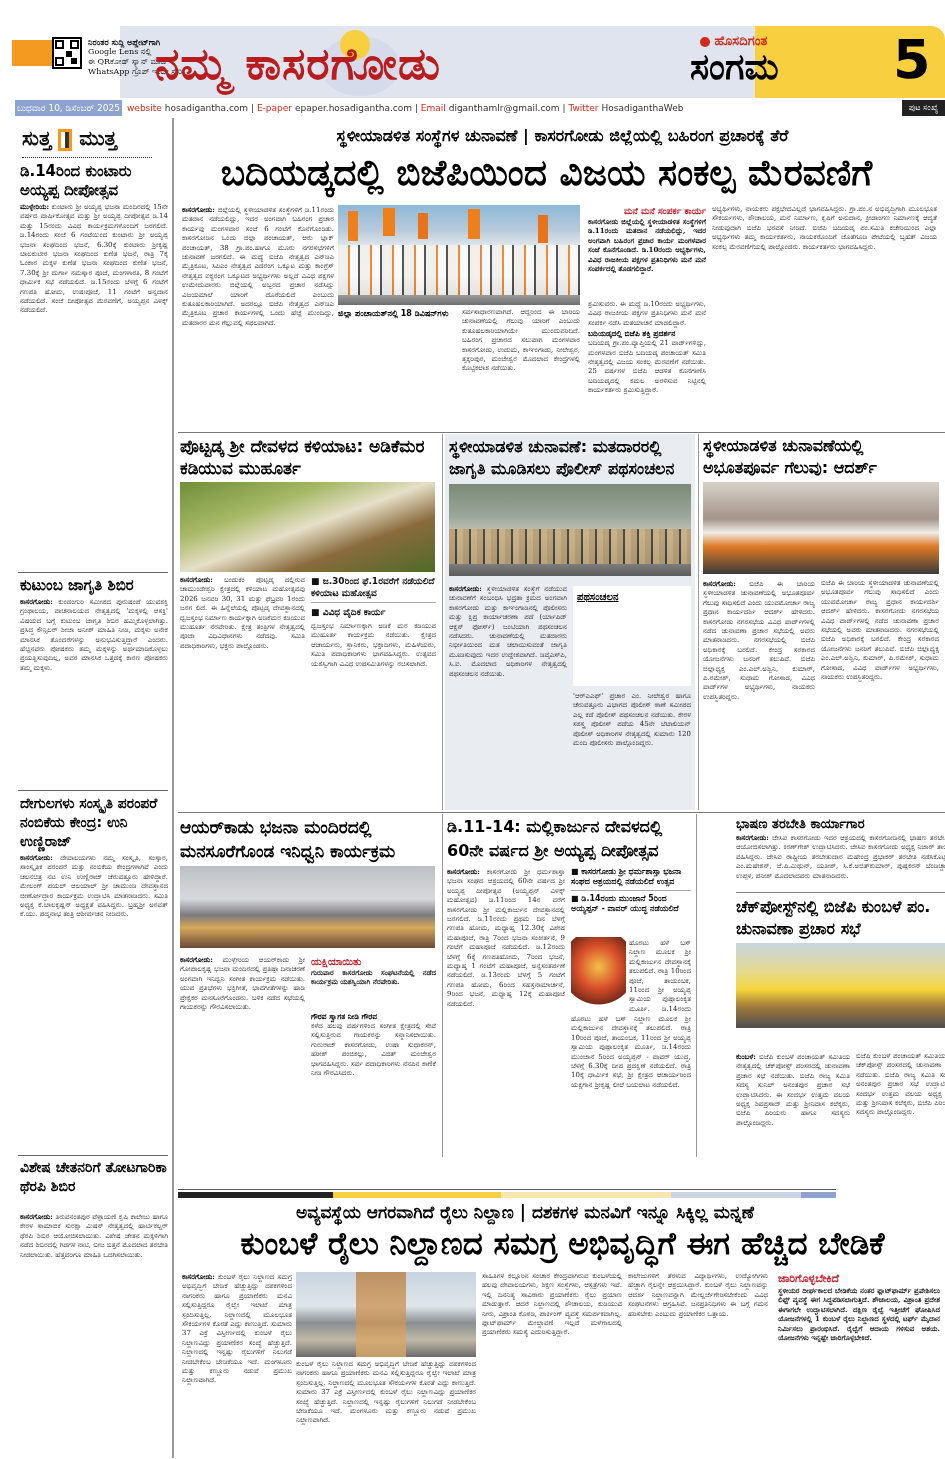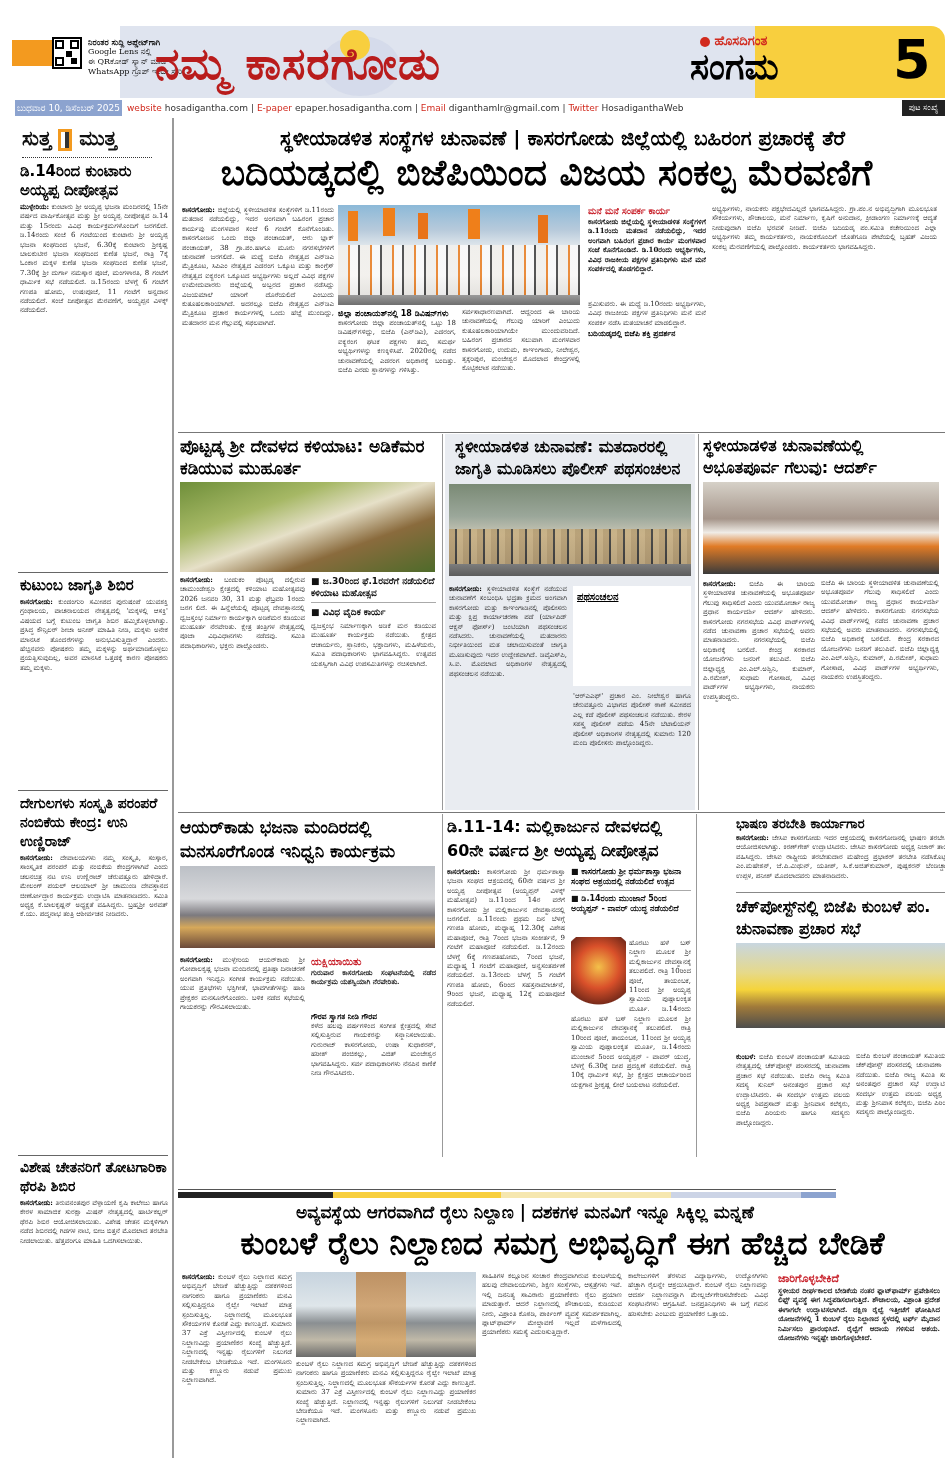--- a/index.html
+++ b/index.html
@@ -99,55 +99,55 @@
 <div class="abs" style="left:20px;top:794px;width:148px;">
   <div class="head-l" style="font-size:14px;line-height:19px;">ದೇಗುಲಗಳು ಸಂಸ್ಕೃತಿ ಪರಂಪರೆ ನಂಬಿಕೆಯ ಕೇಂದ್ರ: ಉನಿ ಉಣ್ಣಿರಾಜ್</div>
   <div class="col-text" style="height:290px;margin-top:2px;">
     <b>ಕಾಸರಗೋಡು:</b>
     <span>ದೇವಾಲಯಗಳು ನಮ್ಮ ಸಂಸ್ಕೃತಿ, ಸಂಸ್ಕಾರ, ಸಾಂಸ್ಕೃತಿಕ ಪರಂಪರೆ ಮತ್ತು ನಂಬಿಕೆಯ ಕೇಂದ್ರಗಳಾಗಿವೆ ಎಂದು ಚಲನಚಿತ್ರ ನಟ ಉನಿ ಉಣ್ಣಿರಾಜ್ ಚೆರುವತ್ತೂರು ಹೇಳಿದ್ದಾರೆ. ಮೇಲಂಗ್ ಪಯಲ್ ಆಲಯಾಲ್ ಶ್ರೀ ಚಾಮುಂಡಿ ದೇವಸ್ಥಾನದ ಜೀರ್ಣೋದ್ಧಾರ ಕಾರ್ಯಕ್ರಮ ಉದ್ಘಾಟಿಸಿ ಮಾತನಾಡಿದರು. ಸಮಿತಿ ಅಧ್ಯಕ್ಷ ಕೆ.ಬಾಲಕೃಷ್ಣನ್ ಅಧ್ಯಕ್ಷತೆ ವಹಿಸಿದ್ದರು. ಬ್ರಹ್ಮಶ್ರೀ ಅರವತ್ ಕೆ.ಯು. ಪದ್ಮನಾಭ ತಂತ್ರಿ ಆಶೀರ್ವಚನ ನೀಡಿದರು.</span>
   </div>
 </div>
 <div class="abs hline" style="left:18px;top:1155px;width:150px;background:#666;"></div>
 <div class="abs" style="left:20px;top:1158px;width:148px;">
   <div class="head-l" style="font-size:14px;line-height:19px;">ವಿಶೇಷ ಚೇತನರಿಗೆ ತೋಟಗಾರಿಕಾ ಥೆರಪಿ ಶಿಬಿರ</div>
-  <div class="col-text" style="height:240px;margin-top:2px;">
+  <div class="col-text" style="height:240px;margin-top:16px;">
     <b>ಕಾಸರಗೋಡು:</b>
     <span>ತಿರುವನಂತಪುರ ವೆಳ್ಳಾಯಣಿ ಕೃಷಿ ಕಾಲೇಜು ಹಾಗೂ ಕೇರಳ ಸಾಮಾಜಿಕ ಸುರಕ್ಷಾ ಮಿಷನ್ ನೇತೃತ್ವದಲ್ಲಿ ಹಾರ್ಟಿಕಲ್ಚರ್ ಥೆರಪಿ ಶಿಬಿರ ಆಯೋಜಿಸಲಾಯಿತು. ವಿಶೇಷ ಚೇತನ ಮಕ್ಕಳಿಗಾಗಿ ನಡೆದ ಶಿಬಿರದಲ್ಲಿ ಗಿಡಗಳ ನಾಟಿ, ಬೀಜ ಬಿತ್ತನೆ ಮೊದಲಾದ ತರಬೇತಿ ನೀಡಲಾಯಿತು. ಹೆತ್ತವರಿಗೂ ಮಾಹಿತಿ ಒದಗಿಸಲಾಯಿತು.</span>
   </div>
 </div>
 
-<div class="abs head-xl" style="left:180px;top:126px;width:765px;font-size:20px;">ಸ್ಥಳೀಯಾಡಳಿತ ಸಂಸ್ಥೆಗಳ ಚುನಾವಣೆ | ಕಾಸರಗೋಡು ಜಿಲ್ಲೆಯಲ್ಲಿ ಬಹಿರಂಗ ಪ್ರಚಾರಕ್ಕೆ ತೆರೆ</div>
+<div class="abs head-xl" style="left:180px;top:126px;width:765px;font-size:16px;">ಸ್ಥಳೀಯಾಡಳಿತ ಸಂಸ್ಥೆಗಳ ಚುನಾವಣೆ | ಕಾಸರಗೋಡು ಜಿಲ್ಲೆಯಲ್ಲಿ ಬಹಿರಂಗ ಪ್ರಚಾರಕ್ಕೆ ತೆರೆ</div>
 <div class="abs head-xl" style="left:164px;top:150px;width:765px;font-size:36px;line-height:46px;">ಬದಿಯಡ್ಕದಲ್ಲಿ ಬಿಜೆಪಿಯಿಂದ ವಿಜಯ ಸಂಕಲ್ಪ ಮೆರವಣಿಗೆ</div>
 
 <div class="abs col-text" style="left:182px;top:205px;width:152px;height:225px;">
   <b>ಕಾಸರಗೋಡು:</b>
   <span>ಜಿಲ್ಲೆಯಲ್ಲಿ ಸ್ಥಳೀಯಾಡಳಿತ ಸಂಸ್ಥೆಗಳಿಗೆ ಡಿ.11ರಂದು ಮತದಾನ ನಡೆಯಲಿದ್ದು, ಇದರ ಅಂಗವಾಗಿ ಬಹಿರಂಗ ಪ್ರಚಾರ ಕಾರ್ಯವು ಮಂಗಳವಾರ ಸಂಜೆ 6 ಗಂಟೆಗೆ ಕೊನೆಗೊಂಡಿತು. ಕಾಸರಗೋಡಿನ ಒಂದು ಜಿಲ್ಲಾ ಪಂಚಾಯತ್, ಆರು ಬ್ಲಾಕ್ ಪಂಚಾಯತ್, 38 ಗ್ರಾ.ಪಂ.ಹಾಗೂ ಮೂರು ನಗರಸಭೆಗಳಿಗೆ ಚುನಾವಣೆ ಜರಗಲಿದೆ. ಈ ಮಧ್ಯೆ ಬಿಜೆಪಿ ನೇತೃತ್ವದ ಎನ್‌ಡಿಎ ಮೈತ್ರಿಕೂಟ, ಸಿಪಿಎಂ ನೇತೃತ್ವದ ಎಡರಂಗ ಒಕ್ಕೂಟ ಮತ್ತು ಕಾಂಗ್ರೆಸ್ ನೇತೃತ್ವದ ಐಕ್ಯರಂಗ ಒಕ್ಕೂಟದ ಅಭ್ಯರ್ಥಿಗಳು ಅಲ್ಲದೆ ವಿವಿಧ ಪಕ್ಷಗಳ ಉಮೇದುವಾರರು ಜಿಲ್ಲೆಯಲ್ಲಿ ಅಬ್ಬರದ ಪ್ರಚಾರ ನಡೆಸಿದ್ದು ವಿಜಯಮಾಲೆ ಯಾರಿಗೆ ದೊರೆಯಲಿದೆ ಎಂಬುದು ಕುತೂಹಲಕಾರಿಯಾಗಿದೆ. ಅದರಲ್ಲೂ ಬಿಜೆಪಿ ನೇತೃತ್ವದ ಎನ್‌ಡಿಎ ಮೈತ್ರಿಕೂಟ ಪ್ರಚಾರ ಕಾರ್ಯಗಳಲ್ಲಿ ಒಂದು ಹೆಜ್ಜೆ ಮುಂದಿದ್ದು, ಮತದಾರರ ಮನ ಗೆಲ್ಲುವಲ್ಲಿ ಸಫಲವಾಗಿದೆ.</span>
 </div>
 <div class="abs photo" style="left:338px;top:205px;width:242px;height:100px;background:linear-gradient(180deg,#8cb9d8 0%,#b7cadb 25%,#eaeef0 45%,#f4f4f4 70%,#6e6e6e 100%);">
   <div style="position:absolute;left:10px;top:6px;width:10px;height:30px;background:#ef7f1a;"></div>
   <div style="position:absolute;left:45px;top:3px;width:12px;height:28px;background:#ef7f1a;"></div>
   <div style="position:absolute;left:80px;top:8px;width:10px;height:26px;background:#e8731a;"></div>
   <div style="position:absolute;left:130px;top:4px;width:12px;height:30px;background:#ef7f1a;"></div>
   <div style="position:absolute;left:200px;top:10px;width:10px;height:28px;background:#e8731a;"></div>
   <div style="position:absolute;left:0;top:40px;width:242px;height:50px;background:repeating-linear-gradient(90deg,#f2f0ec 0 10px,#e87a1c 10px 12px,#fafafa 12px 20px,#3a3a3a 20px 22px);opacity:.85;"></div>
 </div>
 <div class="abs col-text" style="left:338px;top:308px;width:118px;height:125px;">
   <div class="head-l" style="font-size:8px;line-height:11px;">ಜಿಲ್ಲಾ ಪಂಚಾಯತ್‌ನಲ್ಲಿ 18 ಡಿವಿಷನ್‌ಗಳು</div>
-  <span>ಕಾಸರಗೋಡು ಜಿಲ್ಲಾ ಪಂಚಾಯತ್‌ನಲ್ಲಿ ಒಟ್ಟು 18 ಡಿವಿಷನ್‌ಗಳಿದ್ದು, ಬಿಜೆಪಿ (ಎನ್‌ಡಿಎ), ಎಡರಂಗ, ಐಕ್ಯರಂಗ ಘಟಕ ಪಕ್ಷಗಳು ತಮ್ಮ ಸಮರ್ಥ ಅಭ್ಯರ್ಥಿಗಳನ್ನು ಕಣಕ್ಕಿಳಿಸಿವೆ. 2020ರಲ್ಲಿ ನಡೆದ ಚುನಾವಣೆಯಲ್ಲಿ ಎಡರಂಗ ಅಧಿಕಾರಕ್ಕೆ ಬಂದಿತ್ತು. ಬಿಜೆಪಿ ಎರಡು ಸ್ಥಾನಗಳನ್ನು ಗಳಿಸಿತ್ತು.</span>
 </div>
 <div class="abs col-text" style="left:462px;top:308px;width:118px;height:125px;">
   <span>ಸರ್ವಸಾಧಾರಣವಾಗಿದೆ. ಆದ್ದರಿಂದ ಈ ಬಾರಿಯ ಚುನಾವಣೆಯಲ್ಲಿ ಗೆಲುವು ಯಾರಿಗೆ ಎಂಬುದು ಕುತೂಹಲಕಾರಿಯಾಗಿಯೇ ಮುಂದುವರಿದಿದೆ. ಬಹಿರಂಗ ಪ್ರಚಾರದ ಸಲುವಾಗಿ ಮಂಗಳವಾರ ಕಾಸರಗೋಡು, ಉದುಮ, ಕಾಞಂಗಾಡು, ನೀಲೇಶ್ವರ, ತೃಕ್ಕರಿಪುರ, ಮಂಜೇಶ್ವರ ಮೊದಲಾದ ಕೇಂದ್ರಗಳಲ್ಲಿ ಕೊಟ್ಟಿಕಲಾಶ ನಡೆಯಿತು.</span>
 </div>
 <div class="abs" style="left:588px;top:205px;width:118px;height:90px;">
-  <div class="head-l red" style="font-size:9px;line-height:12px;">ಮನೆ ಮನೆ ಸಂಪರ್ಕ ಕಾರ್ಯ</div>
+  <div class="head-l red" style="font-size:9px;line-height:12px;text-align:right;">ಮನೆ ಮನೆ ಸಂಪರ್ಕ ಕಾರ್ಯ</div>
   <div class="col-text" style="font-weight:bold;color:#111;height:76px;">ಕಾಸರಗೋಡು ಜಿಲ್ಲೆಯಲ್ಲಿ ಸ್ಥಳೀಯಾಡಳಿತ ಸಂಸ್ಥೆಗಳಿಗೆ ಡಿ.11ರಂದು ಮತದಾನ ನಡೆಯಲಿದ್ದು, ಇದರ ಅಂಗವಾಗಿ ಬಹಿರಂಗ ಪ್ರಚಾರ ಕಾರ್ಯ ಮಂಗಳವಾರ ಸಂಜೆ ಕೊನೆಗೊಂಡಿದೆ. ಡಿ.10ರಂದು ಅಭ್ಯರ್ಥಿಗಳು, ವಿವಿಧ ರಾಜಕೀಯ ಪಕ್ಷಗಳ ಪ್ರತಿನಿಧಿಗಳು ಮನೆ ಮನೆ ಸಂಪರ್ಕದಲ್ಲಿ ತೊಡಗಲಿದ್ದಾರೆ.</div>
 </div>
 <div class="abs col-text" style="left:588px;top:300px;width:118px;height:130px;">
   <span>ಶ್ರಮಿಸುವರು. ಈ ಮಧ್ಯೆ ಡಿ.10ರಂದು ಅಭ್ಯರ್ಥಿಗಳು, ವಿವಿಧ ರಾಜಕೀಯ ಪಕ್ಷಗಳ ಪ್ರತಿನಿಧಿಗಳು ಮನೆ ಮನೆ ಸಂಪರ್ಕ ನಡೆಸಿ ಮತಯಾಚನೆ ಮಾಡಲಿದ್ದಾರೆ.</span>
   <div class="head-l" style="font-size:7.5px;line-height:11px;">ಬದಿಯಡ್ಕದಲ್ಲಿ ಬಿಜೆಪಿ ಶಕ್ತಿ ಪ್ರದರ್ಶನ</div>
+  <span>ಬದಿಯಡ್ಕ ಗ್ರಾ.ಪಂ.ವ್ಯಾಪ್ತಿಯಲ್ಲಿ 21 ವಾರ್ಡ್‌ಗಳಿದ್ದು, ಮಂಗಳವಾರ ಬಿಜೆಪಿ ಬದಿಯಡ್ಕ ಪಂಚಾಯತ್ ಸಮಿತಿ ನೇತೃತ್ವದಲ್ಲಿ ವಿಜಯ ಸಂಕಲ್ಪ ಮೆರವಣಿಗೆ ನಡೆಯಿತು. 25 ವರ್ಷಗಳ ಬಿಜೆಪಿ ಆಡಳಿತ ಕೊನೆಗಾಣಿಸಿ ಬದಿಯಡ್ಕದಲ್ಲಿ ಕಮಲ ಅರಳಿಸುವ ನಿಟ್ಟಿನಲ್ಲಿ ಕಾರ್ಯಕರ್ತರು ಶ್ರಮಿಸುತ್ತಿದ್ದಾರೆ.</span>
 </div>
 <div class="abs col-text" style="left:712px;top:205px;width:225px;height:225px;">
   <span>ಅಭ್ಯರ್ಥಿಗಳು, ನಾಯಕರು ಪಕ್ಷಭೇದವಿಲ್ಲದೆ ಭಾಗವಹಿಸಿದ್ದರು. ಗ್ರಾ.ಪಂ.ನ ಅಭಿವೃದ್ಧಿಗಾಗಿ ಮೂಲಭೂತ ಸೌಕರ್ಯಗಳು, ಶೌಚಾಲಯ, ಮನೆ ನಿರ್ಮಾಣ, ಕೃಷಿಗೆ ಅನುದಾನ, ಕ್ರೀಡಾಂಗಣ ನಿರ್ಮಾಣಕ್ಕೆ ಆದ್ಯತೆ ನೀಡುವುದಾಗಿ ಬಿಜೆಪಿ ಭರವಸೆ ನೀಡಿದೆ. ಬಿಜೆಪಿ ಬದಿಯಡ್ಕ ಪಂ.ಸಮಿತಿ ಕಚೇರಿಯಿಂದ ಎಲ್ಲಾ ಅಭ್ಯರ್ಥಿಗಳು ತಮ್ಮ ಕಾರ್ಯಕರ್ತರು, ನಾಯಕರೊಂದಿಗೆ ಜೊತೆಗೂಡಿ ಪೇಟೆಯಲ್ಲಿ ಬೃಹತ್ ವಿಜಯ ಸಂಕಲ್ಪ ಮೆರವಣಿಗೆಯಲ್ಲಿ ಪಾಲ್ಗೊಂಡರು. ಕಾರ್ಯಕರ್ತರು ಭಾಗವಹಿಸಿದ್ದರು.</span>
 </div>
 
 <div class="abs hline" style="left:178px;top:432px;width:767px;background:#777;"></div>
 
 <div class="abs" style="left:180px;top:435px;width:260px;height:375px;">
   <div class="head-l" style="font-size:17px;line-height:22px;">ಪೊಟ್ಟಡ್ಕ ಶ್ರೀ ದೇವಳದ ಕಳಿಯಾಟ: ಅಡಿಕೆಮರ ಕಡಿಯುವ ಮುಹೂರ್ತ</div>
   <div class="photo" style="width:255px;height:90px;margin-top:3px;background:linear-gradient(160deg,#6f8f3a 0%,#a6b865 30%,#e6e0c8 50%,#8a6b3d 70%,#4e6b2a 100%);"></div>
@@ -157,21 +157,21 @@
   </div>
   <div style="position:absolute;left:131px;top:140px;width:125px;">
     <div class="bullet">■ <span>ಜ.30ರಿಂದ ಫೆ.1ರವರೆಗೆ ನಡೆಯಲಿದೆ ಕಳಿಯಾಟ ಮಹೋತ್ಸವ</span></div>
     <div style="border-top:1px solid #aaa;margin:3px 0;"></div>
     <div class="bullet">■ <span>ವಿವಿಧ ವೈದಿಕ ಕಾರ್ಯ</span></div>
     <div class="col-text" style="height:170px;margin-top:4px;">ಧ್ವಜಸ್ತಂಭ ನಿರ್ಮಾಣಕ್ಕಾಗಿ ಅಡಿಕೆ ಮರ ಕಡಿಯುವ ಮುಹೂರ್ತ ಕಾರ್ಯಕ್ರಮ ನಡೆಯಿತು. ಕ್ಷೇತ್ರದ ಆಚಾರ್ಯರು, ಸ್ಥಾನಿಕರು, ಭಕ್ತಾದಿಗಳು, ಮಹಿಳೆಯರು, ಸಮಿತಿ ಪದಾಧಿಕಾರಿಗಳು ಭಾಗವಹಿಸಿದ್ದರು. ಉತ್ಸವದ ಯಶಸ್ವಿಗಾಗಿ ವಿವಿಧ ಉಪಸಮಿತಿಗಳನ್ನು ರಚಿಸಲಾಗಿದೆ.</div>
   </div>
 </div>
 <div class="abs vline" style="left:442px;top:434px;height:376px;width:1px;"></div>
 <div class="abs" style="left:445px;top:434px;width:250px;height:376px;background:#e9ecf1;">
-  <div class="head-l" style="font-size:16px;line-height:22px;padding:2px 10px;">ಸ್ಥಳೀಯಾಡಳಿತ ಚುನಾವಣೆ: ಮತದಾರರಲ್ಲಿ ಜಾಗೃತಿ ಮೂಡಿಸಲು ಪೊಲೀಸ್ ಪಥಸಂಚಲನ</div>
+  <div class="head-l" style="font-size:16px;line-height:22px;padding:2px 4px;">ಸ್ಥಳೀಯಾಡಳಿತ ಚುನಾವಣೆ: ಮತದಾರರಲ್ಲಿ ಜಾಗೃತಿ ಮೂಡಿಸಲು ಪೊಲೀಸ್ ಪಥಸಂಚಲನ</div>
   <div class="photo" style="margin:2px 4px;width:242px;height:92px;background:linear-gradient(180deg,#7a8a75 0%,#9ba79a 35%,#c9c6b5 55%,#8e8e8e 80%,#5c5c5c 100%);">
     <div style="margin-top:45px;height:35px;background:repeating-linear-gradient(90deg,#b69a6b 0 6px,#2e2e2e 6px 8px,#c9ae7e 8px 14px);opacity:.8;"></div>
   </div>
   <div class="col-text" style="position:absolute;left:4px;top:150px;width:118px;height:222px;">
     <b>ಕಾಸರಗೋಡು:</b>
     <span>ಸ್ಥಳೀಯಾಡಳಿತ ಸಂಸ್ಥೆಗೆ ನಡೆಯುವ ಚುನಾವಣೆಗೆ ಸಂಬಂಧಿಸಿ ಭದ್ರತಾ ಕ್ರಮದ ಅಂಗವಾಗಿ ಕಾಸರಗೋಡು ಮತ್ತು ಕಾಞಂಗಾಡಿನಲ್ಲಿ ಪೊಲೀಸರು ಮತ್ತು ಕ್ಷಿಪ್ರ ಕಾರ್ಯಾಚರಣಾ ಪಡೆ (ರ್ಯಾಪಿಡ್ ಆಕ್ಷನ್ ಫೋರ್ಸ್) ಜಂಟಿಯಾಗಿ ಪಥಸಂಚಲನ ನಡೆಸಿದರು. ಚುನಾವಣೆಯಲ್ಲಿ ಮತದಾರರು ನಿರ್ಭೀತಿಯಿಂದ ಮತ ಚಲಾಯಿಸುವಂತೆ ಜಾಗೃತಿ ಮೂಡಿಸುವುದು ಇದರ ಉದ್ದೇಶವಾಗಿದೆ. ಡಿವೈಎಸ್‌ಪಿ, ಸಿ.ಐ. ಮೊದಲಾದ ಅಧಿಕಾರಿಗಳ ನೇತೃತ್ವದಲ್ಲಿ ಪಥಸಂಚಲನ ನಡೆಯಿತು.</span>
   </div>
   <div style="position:absolute;left:128px;top:152px;width:118px;height:100px;background:#fff;padding:4px;">
     <div class="head-l" style="font-size:10px;line-height:13px;text-decoration:underline;">ಪಥಸಂಚಲನ</div>
   </div>

